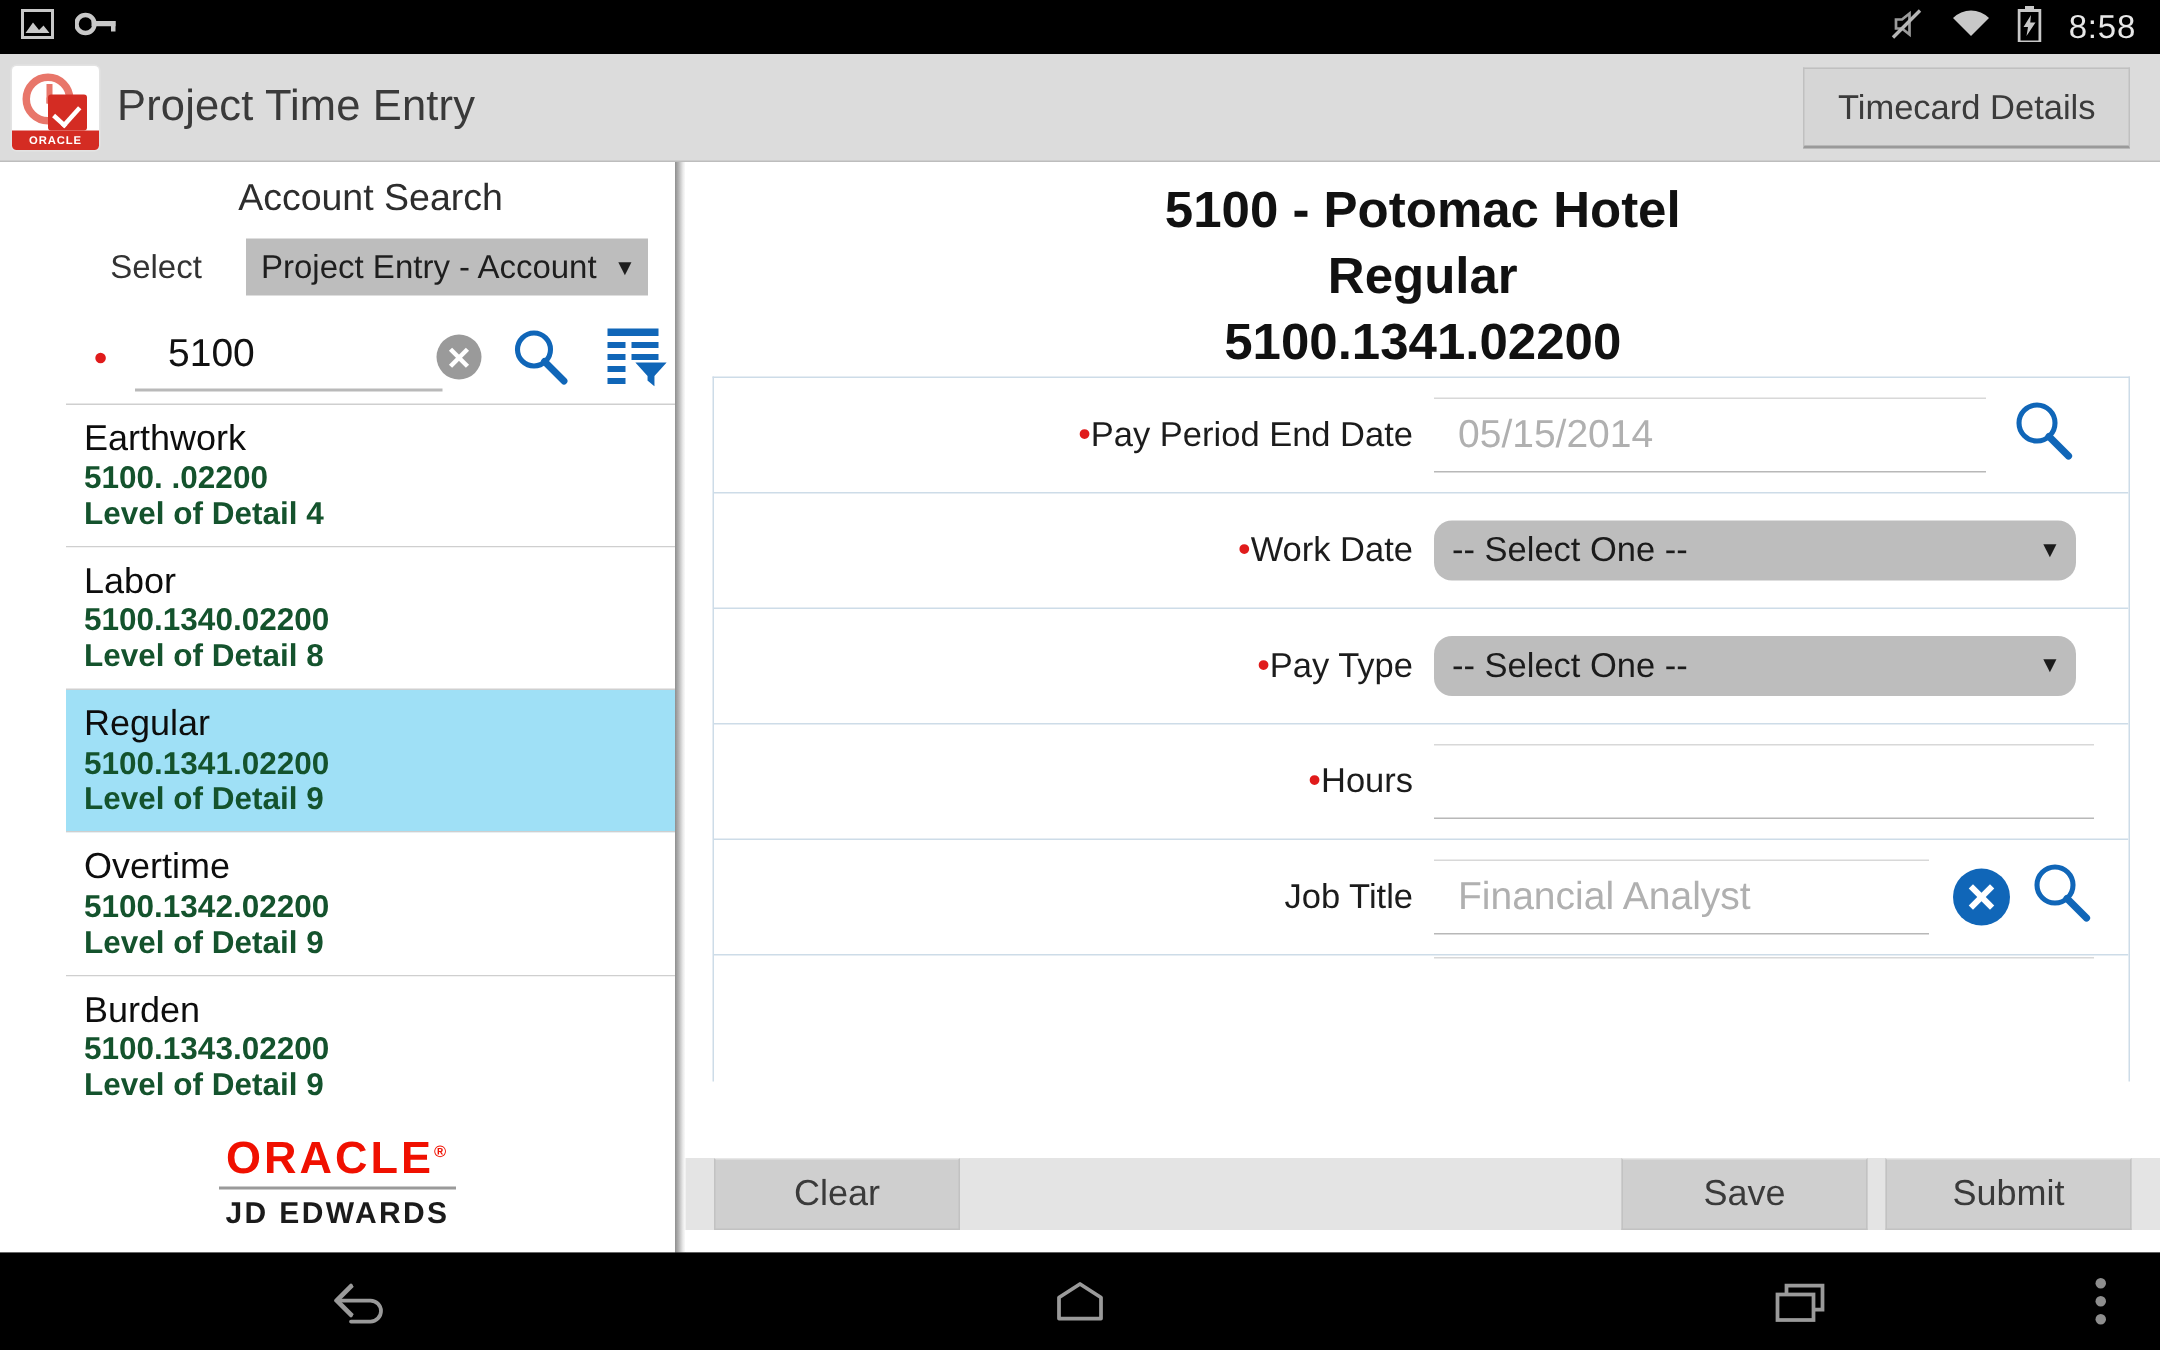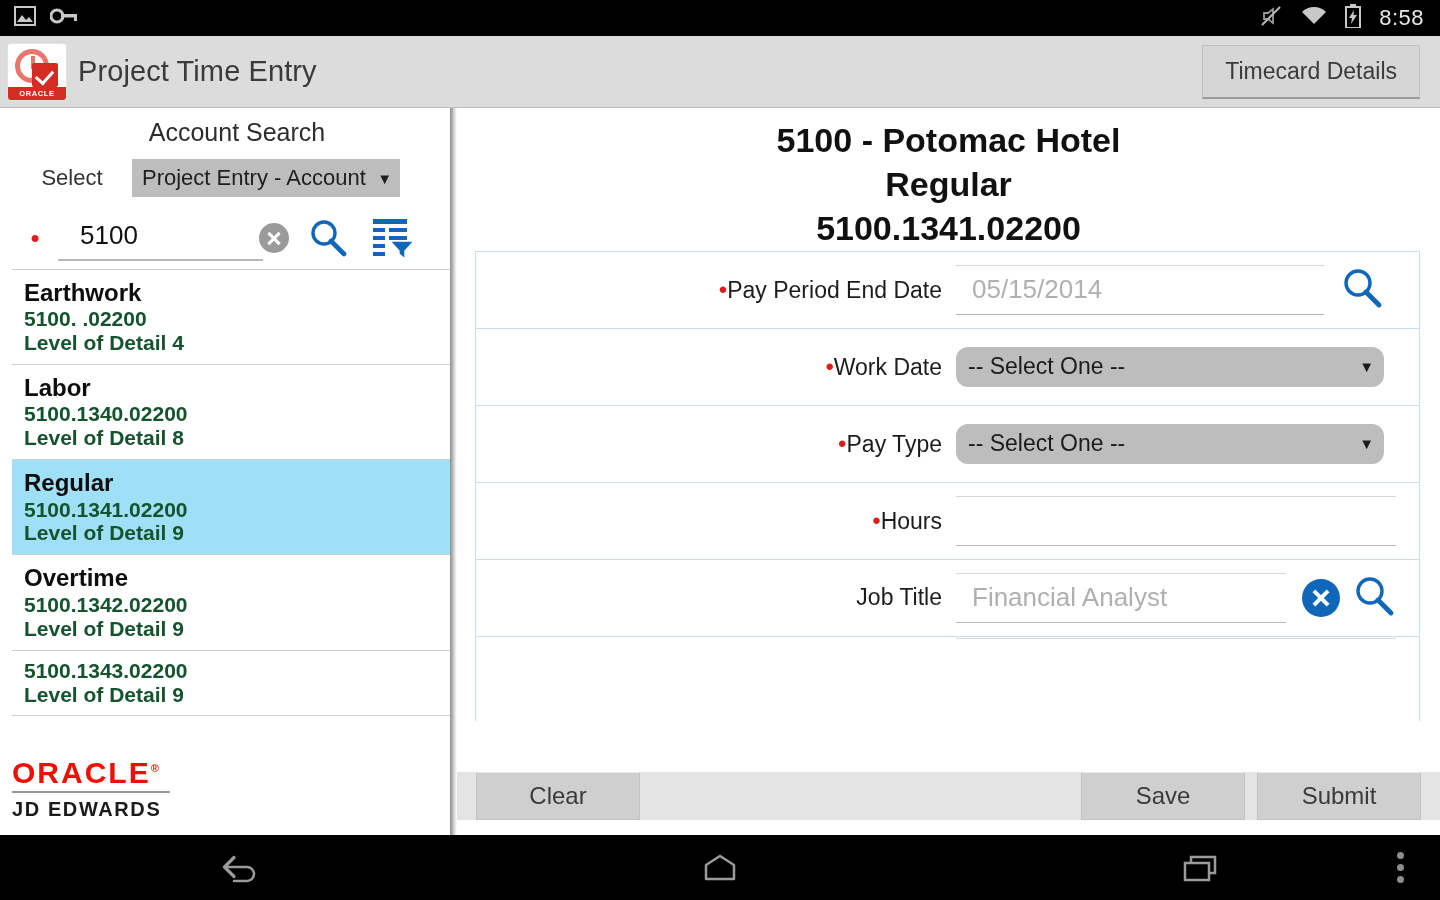--- a/index.html
+++ b/index.html
@@ -81,22 +81,22 @@
   }
 
   
   .content {
     position: absolute; left: 0; top: 108px; width: 1440px; height: 727px;
     background: #fff;
   }
 
   
   .leftpanel {
-    position: absolute; left: 12px; top: 0; width: 450px; height: 727px;
-    background: #fff; overflow: hidden;
+    position: absolute; left: 0; top: 0; width: 450px; height: 727px;
+    background: #fff; overflow: hidden; padding-left: 44px;
   }
   .panel-divider {
     position: absolute; left: 450px; top: 0; width: 7px; height: 727px;
     background: linear-gradient(to right, #8e8e8e 0%, #b5b5b5 35%, #e9e9e9 75%, #fdfdfd 100%);
   }
   .acct-title {
     text-align: center; font-size: 25px; color: #2d2d2d;
     padding: 10px 0 6px 0;
   }
   .select-row {
@@ -148,28 +148,28 @@
   .filter-left { margin-left: 22px; }
 
   
   .acct-list { border-top: 1px solid #cfcfcf; }
   .acct-item {
     padding: 8px 0 9px 12px;
     border-bottom: 1px solid #cfcfcf;
     cursor: pointer; background: #fff;
   }
   .acct-item.selected { background: #9fe0f6; }
-  .acct-name { font-size: 24px; font-weight: bold; color: #0d0d0d; line-height: 1.22; }
+  .acct-name { font-size: 24px; font-weight: normal; color: #0d0d0d; line-height: 1.22; }
   .acct-num, .acct-lod {
     font-size: 21px; font-weight: bold; color: #14532d; line-height: 1.14;
   }
   .logo-area {
     position: absolute; left: 0; bottom: 0; width: 450px; height: 92px;
     background: #fff; display: flex; flex-direction: column;
-    align-items: flex-start; justify-content: center;
+    align-items: center; justify-content: center;
   }
   .oracle-word {
     font-size: 30px; font-weight: bold; color: #f01000;
     letter-spacing: 2px; line-height: 1;
   }
   .oracle-word sup { font-size: 11px; vertical-align: super; }
   .oracle-rule { width: 158px; height: 2px; background: #9a9a9a; margin: 3px 0 5px 0; }
   .jde-word {
     font-size: 20px; font-weight: bold; color: #1b1b1b; letter-spacing: 1.6px;
   }
@@ -373,20 +373,21 @@
           <div class="acct-name">Regular</div>
           <div class="acct-num">5100.1341.02200</div>
           <div class="acct-lod">Level of Detail 9</div>
         </div>
         <div class="acct-item">
           <div class="acct-name">Overtime</div>
           <div class="acct-num">5100.1342.02200</div>
           <div class="acct-lod">Level of Detail 9</div>
         </div>
         <div class="acct-item">
+          <div class="acct-name">Burden</div>
           <div class="acct-num">5100.1343.02200</div>
           <div class="acct-lod">Level of Detail 9</div>
         </div>
       </div>
 
       <div class="logo-area">
         <div class="oracle-word"><span>ORACLE</span><sup>®</sup></div>
         <div class="oracle-rule"></div>
         <div class="jde-word">JD EDWARDS</div>
       </div>

